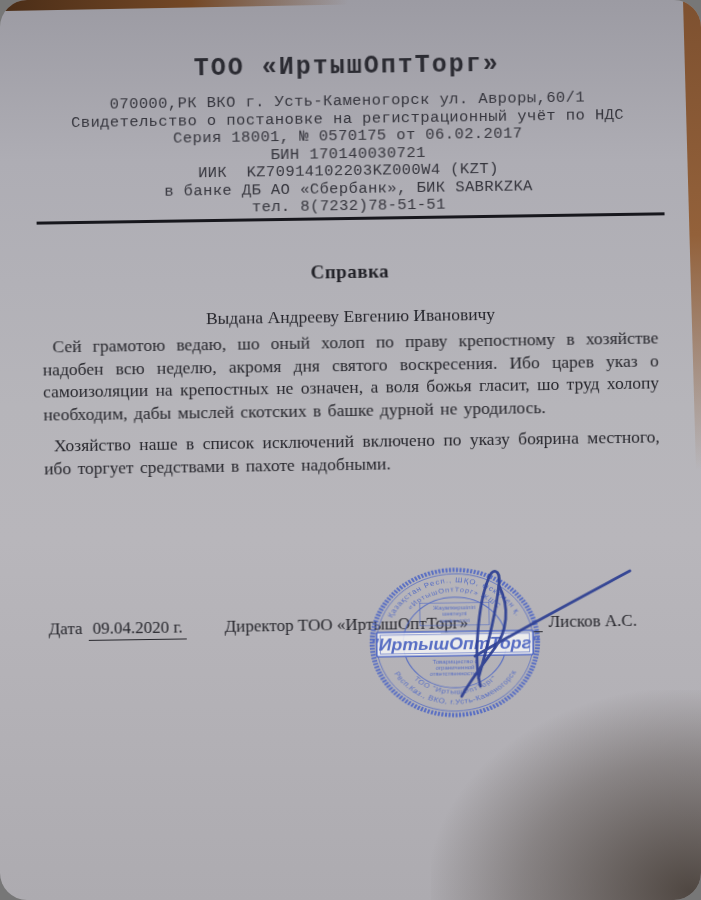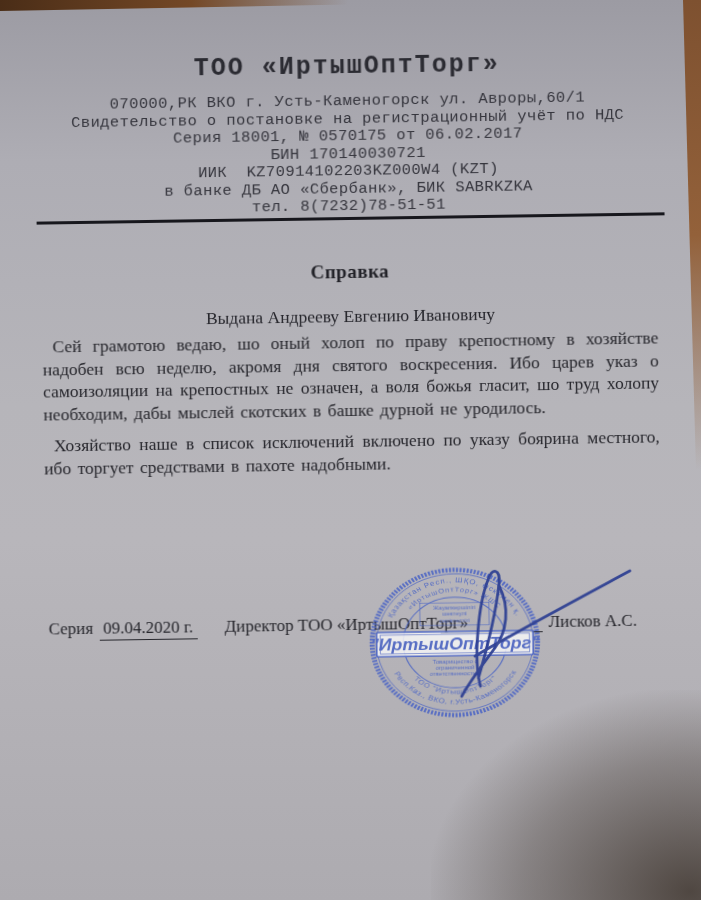--- a/index.html
+++ b/index.html
@@ -1,18 +1,18 @@
 <!DOCTYPE html>
 <html><head>
 <meta charset="utf-8">
 <style>
   html,body{margin:0;padding:0;background:#777;}
   .photo{position:relative;width:701px;height:900px;overflow:hidden;
     background:linear-gradient(180deg,#9c9ba3 0%,#aeadb4 18%,#b6b5ba 45%,#b8b6bb 60%,#b2b0b5 82%,#adabb0 100%);
-    font-family:"Liberation Serif", serif;}
+    font-family:"Liberation Serif", serif;border-radius:27px;}
   .table-top{position:absolute;top:0;left:0;width:348px;height:11px;
     background:linear-gradient(to right,#4a2d17,#744826 55%,rgba(116,72,38,0));
     clip-path:polygon(0 0,100% 0,100% 40%,0 100%);}
   .table-right{position:absolute;top:0;right:0;width:20px;height:470px;
     background:linear-gradient(to bottom,#7e5130 0%,#93613a 50%,rgba(147,97,58,0) 100%);
     clip-path:polygon(10% 0,100% 0,100% 100%,75% 100%);}
   .corner-shadow{position:absolute;right:0;bottom:0;width:270px;height:210px;
     background:radial-gradient(ellipse at 96% 96%,rgba(56,46,38,.8) 0%,rgba(56,46,38,.33) 46%,rgba(56,46,38,0) 72%);}
   .doc{position:absolute;inset:0;transform:rotate(-0.85deg);filter:blur(0.3px);}
   .letterhead{position:absolute;top:52px;left:40px;width:625px;text-align:center;
@@ -59,21 +59,21 @@
       <div class="hline">тел. 8(7232)78-51-51</div>
     </div>
 
     <div class="rule"></div>
 
     <div class="doc-title">Справка</div>
     <div class="issued">Выдана Андрееву Евгению Ивановичу</div>
     <div class="para para1">Сей грамотою ведаю, шо оный холоп по праву крепостному в хозяйстве надобен всю неделю, акромя дня святого воскресения. Ибо царев указ о самоизоляции на крепостных не означен, а воля божья гласит, шо труд холопу необходим, дабы мыслей скотских в башке дурной не уродилось.</div>
     <div class="para para2">Хозяйство наше в список исключений включено по указу боярина местного, ибо торгует средствами в пахоте надобными.</div>
 
-    <div class="footer-text date-group"><span>Серия</span><span class="date-value">09.04.2020 г.</span></div>
+    <div class="footer-text date-group"><span>Дата</span><span class="date-value">09.04.2020 г.</span></div>
     <div class="footer-text director">Директор ТОО «ИртышОптТорг»</div>
     <div class="sig-underline"></div>
     <div class="footer-text signatory">Лисков А.С.</div>
 
     <svg class="stamp" viewBox="0 0 200 200" preserveAspectRatio="none">
       <defs>
         <path id="arcOT" d="M 23,100 A 77,77 0 1 1 177,100"></path>
         <path id="arcIT" d="M 35,100 A 65,65 0 1 1 165,100"></path>
         <path id="arcIB" d="M 34,100 A 66,66 0 0 0 166,100"></path>
         <path id="arcOB" d="M 21,100 A 79,79 0 0 0 179,100"></path>

